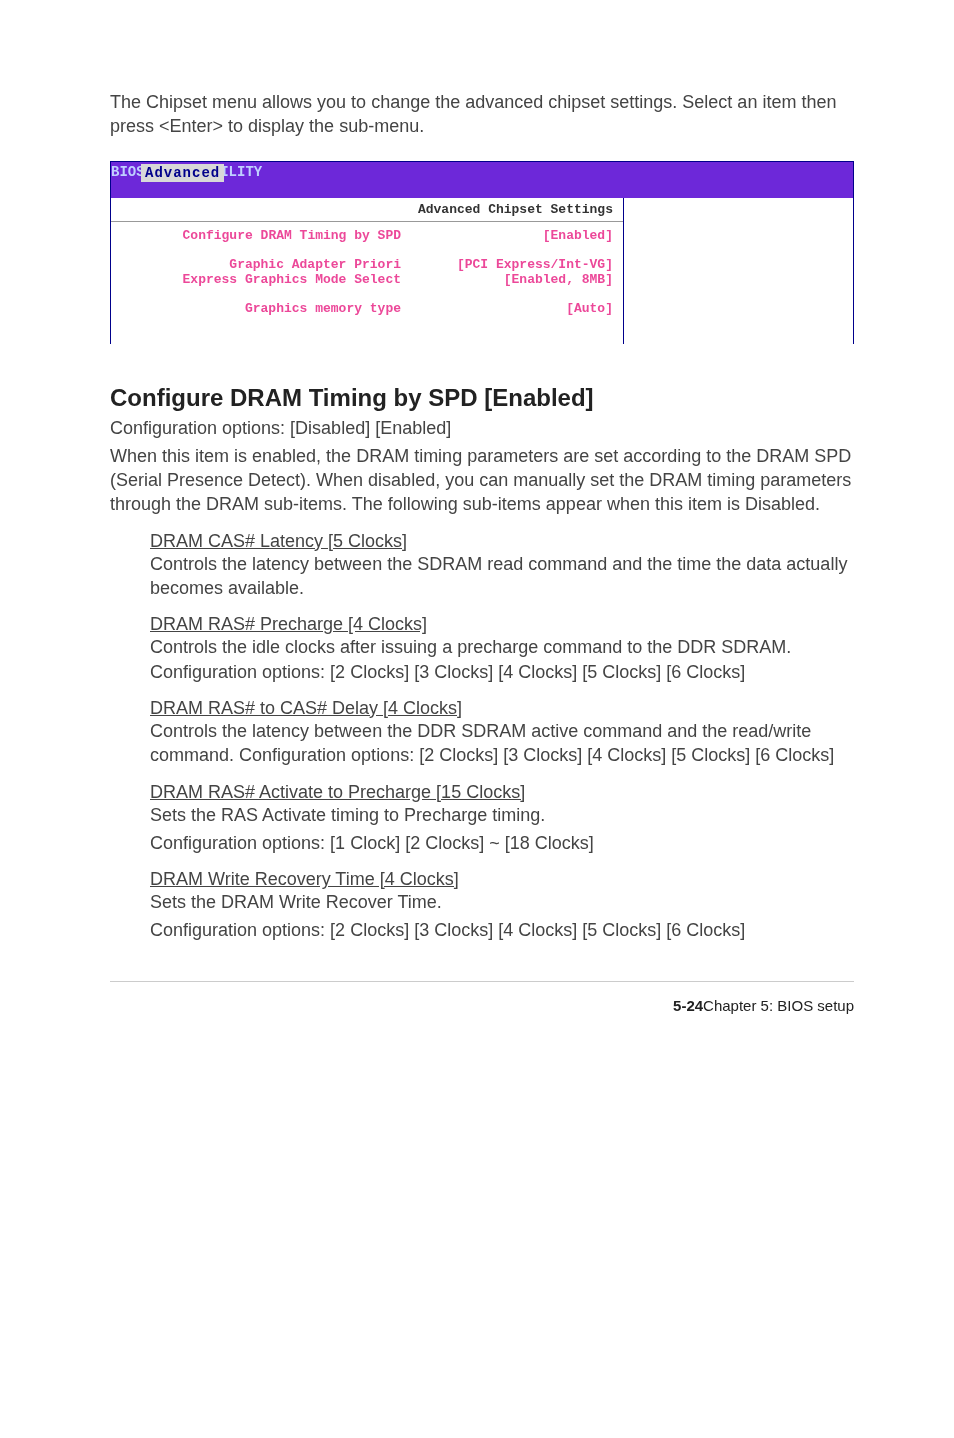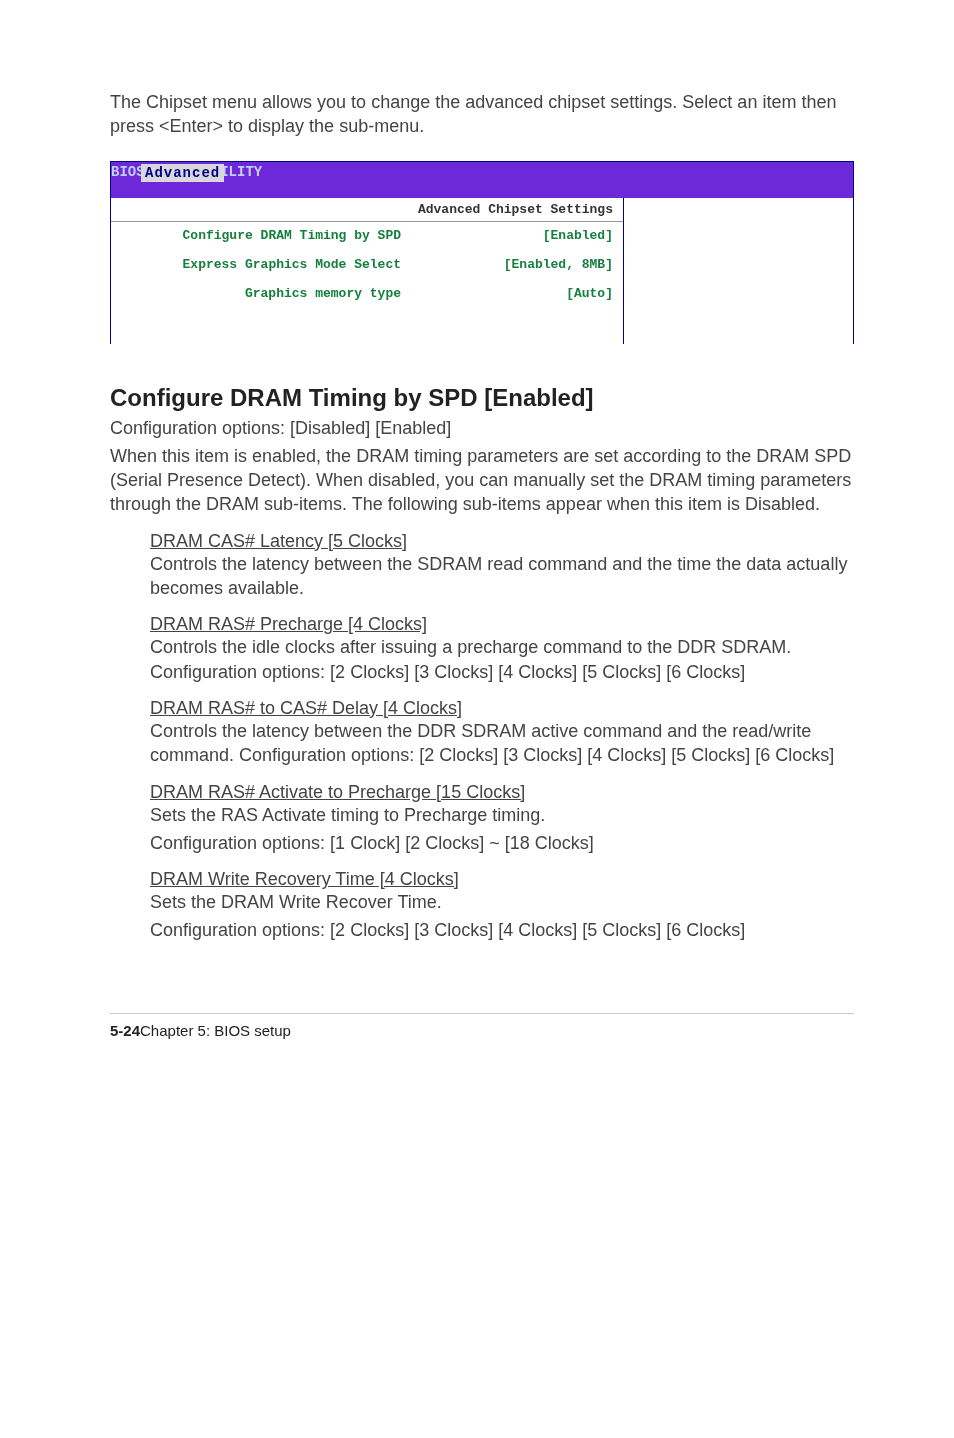--- a/index.html
+++ b/index.html
@@ -79,21 +79,21 @@
     font-size: 13px;
     padding: 4px 10px;
     border-bottom: 1px solid #999;
     color: #333;
   }
   .bios-rows {
     padding: 6px 10px;
     font-family: "Courier New", monospace;
     font-weight: bold;
     font-size: 13px;
-    color: #15803d;
+    color: #ec4899;
   }
   .bios-row {
     display: flex;
     margin-bottom: 0px;
   }
   .bios-row .label {
     width: 280px;
     flex-shrink: 0;
   }
   .bios-row .value {
@@ -130,24 +130,24 @@
     margin-left: 40px;
   }
   .sub-item-head {
     font-size: 18px;
     color: #444;
     text-decoration: underline;
     margin: 14px 0 0 0;
   }
   .footer {
     border-top: 1px solid #ccc;
-    margin-top: 70px;
-    padding-top: 8px;
+    margin-top: 38px;
+    padding-top: 15px;
     display: flex;
-    justify-content: flex-start;
+    justify-content: flex-end;
     font-size: 15px;
   }
   .footer .left {
     font-weight: bold;
     color: #222;
   }
   .footer .right {
     font-weight: normal;
     color: #222;
   }
@@ -167,20 +167,24 @@
     <div class="bios-body">
       <div class="bios-left">
         <div class="bios-section-header">Advanced Chipset Settings</div>
         <div class="bios-rows">
           <div class="bios-row">
             <div class="label">Configure DRAM Timing by SPD</div>
             <div class="value">[Enabled]</div>
           </div>
           <div class="gap"></div>
           <div class="bios-row">
+            <div class="label">Graphic Adapter Priori</div>
+            <div class="value">[PCI Express/Int-VG]</div>
+          </div>
+          <div class="bios-row">
             <div class="label">Express Graphics Mode Select</div>
             <div class="value">[Enabled, 8MB]</div>
           </div>
           <div class="gap"></div>
           <div class="bios-row">
             <div class="label">Graphics memory type</div>
             <div class="value">[Auto]</div>
           </div>
         </div>
       </div>

